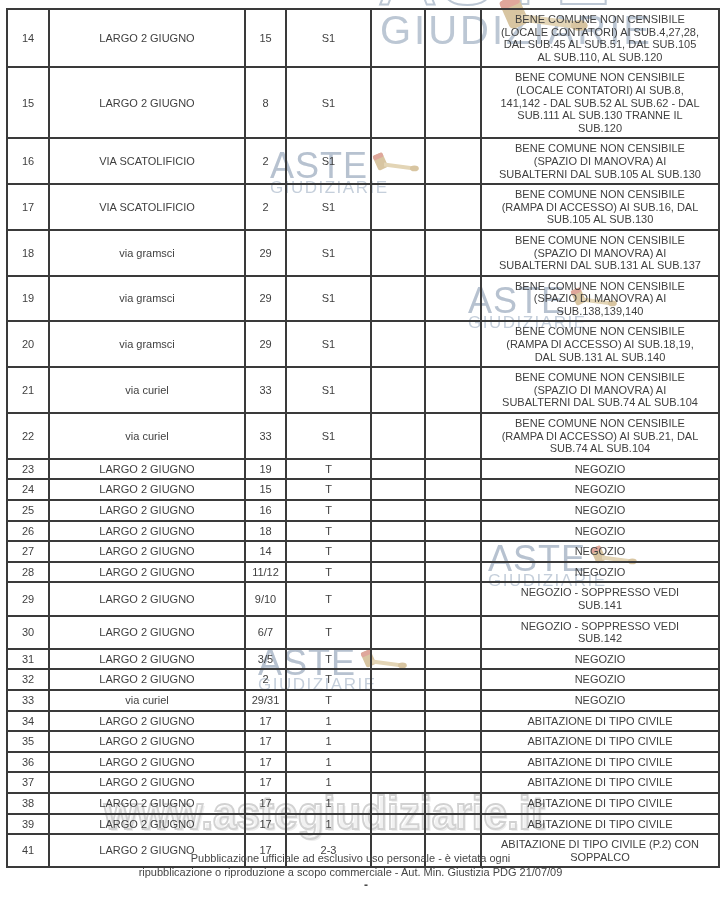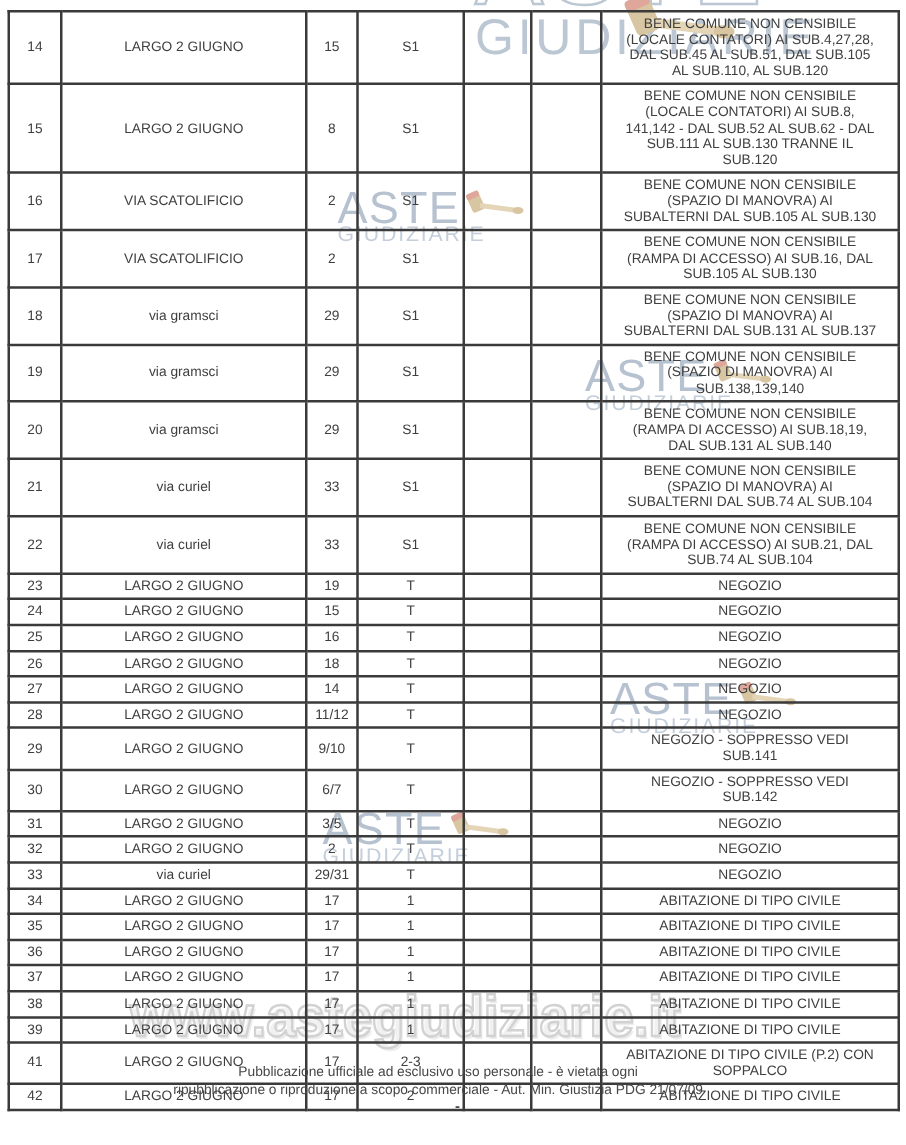--- a/index.html
+++ b/index.html
@@ -421,29 +421,20 @@
         <tr>
           <td>41</td>
           <td>LARGO 2 GIUGNO</td>
           <td>17</td>
           <td>2-3</td>
           <td></td>
           <td></td>
           <td>ABITAZIONE DI TIPO CIVILE (P.2) CON
 SOPPALCO</td>
         </tr>
-        <tr>
-          <td>42</td>
-          <td>LARGO 2 GIUGNO</td>
-          <td>17</td>
-          <td>2</td>
-          <td></td>
-          <td></td>
-          <td>ABITAZIONE DI TIPO CIVILE</td>
-        </tr>
       </tbody>
   </table>
 
   <div class="footer">
     <div>Pubblicazione ufficiale ad esclusivo uso personale - è vietata ogni</div>
     <div>ripubblicazione o riproduzione a scopo commerciale - Aut. Min. Giustizia PDG 21/07/09</div>
   </div>
 
   <div class="artifact-dash">-</div>
 </div>

